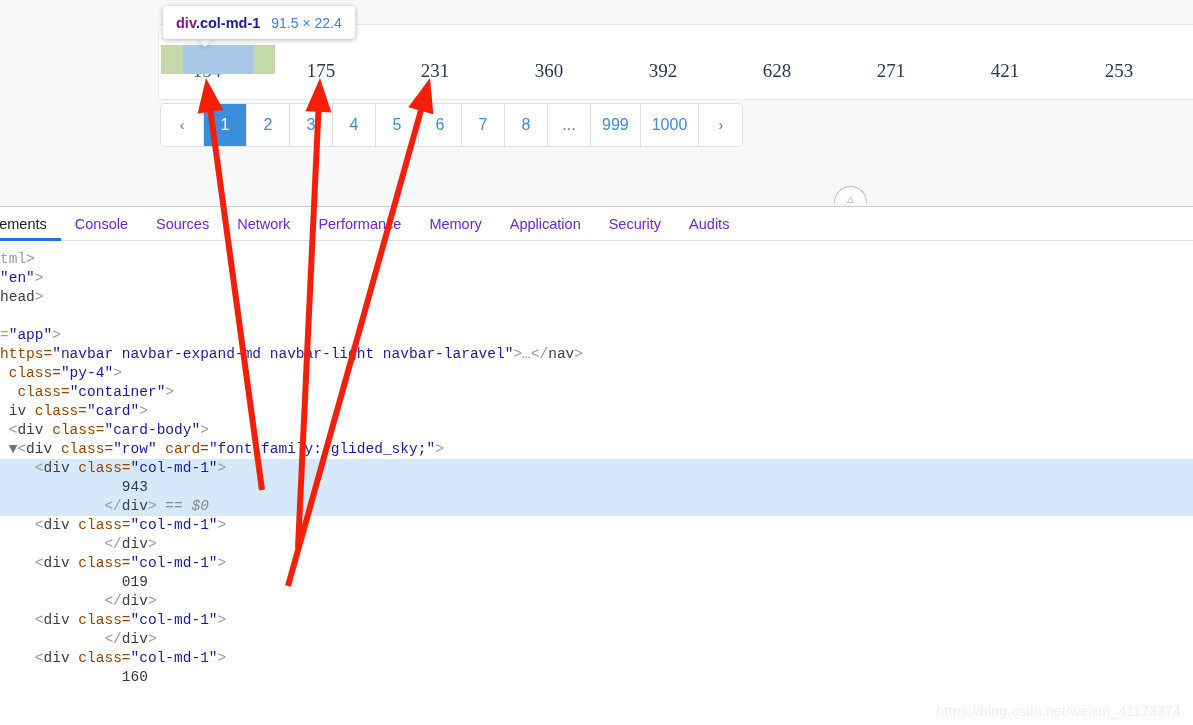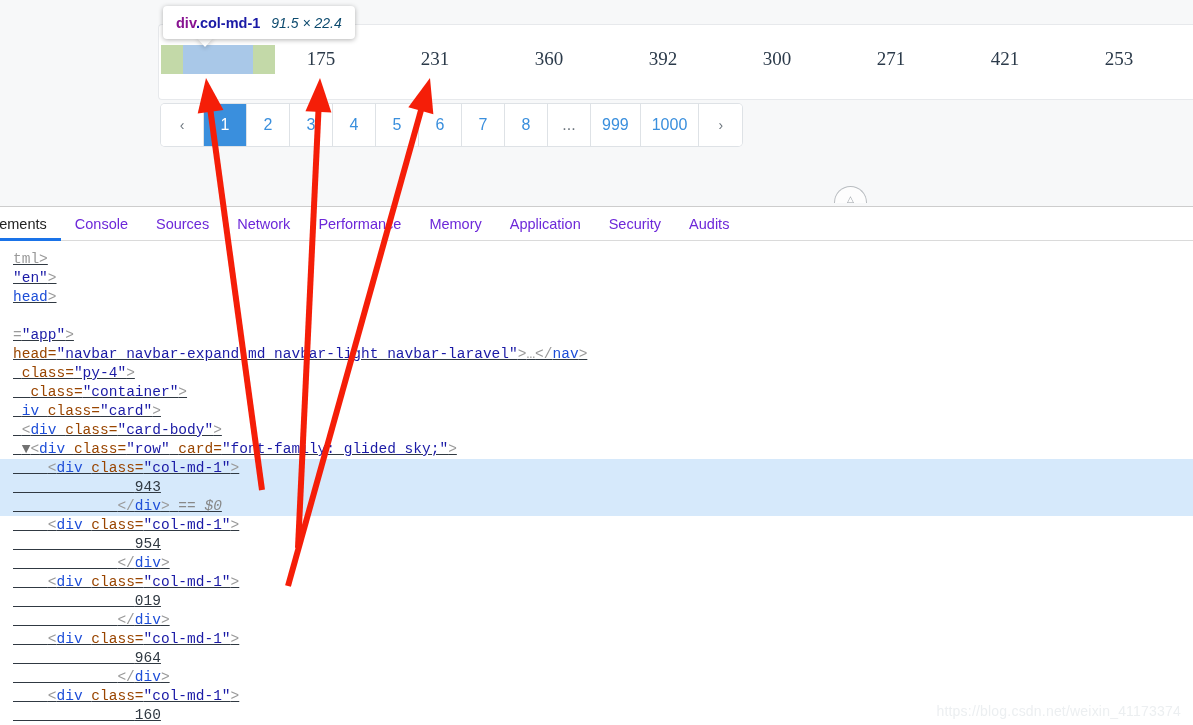--- a/index.html
+++ b/index.html
@@ -23,21 +23,21 @@
     position: absolute; left: 158px; top: 24px; right: 0; height: 76px;
     background: #ffffff;
     border: 1px solid #e7e9ec;
     border-right: none;
     border-radius: 4px 0 0 4px;
   }
   .numbers-row {
     position: absolute; left: 0; top: 0; right: 0; height: 100%;
   }
   .num-cell {
-    position: absolute; top: 22px;
+    position: absolute; top: 34px;
     width: 92px; height: 23px;
     text-align: center;
     font-family: "Liberation Serif", serif;
     font-size: 19px;
     color: #2b3a4a;
     line-height: 23px;
   }
   .num-cell.highlighted {
     color: #4a6272;
   }
@@ -66,21 +66,21 @@
     z-index: 6;
   }
   .dt-tooltip .sel {
     font-family: "Liberation Sans", sans-serif;
     font-size: 14.5px; font-weight: bold;
   }
   .dt-tooltip .sel .tag { color: #881391; }
   .dt-tooltip .sel .cls { color: #1a1aa6; }
   .dt-tooltip .dims {
     font-family: "Liberation Sans", sans-serif;
-    font-size: 14px; color: #0c4a6e; font-style: italic;
+    font-size: 14px; color: #3b82f6;
   }
   .tip-arrow {
     position: absolute; left: 196px; top: 37px;
     width: 0; height: 0;
     border-left: 9px solid transparent;
     border-right: 9px solid transparent;
     border-top: 10px solid #ffffff;
     filter: drop-shadow(0 2px 2px rgba(0,0,0,.16));
     z-index: 6;
   }
@@ -161,26 +161,25 @@
     font-family: "Liberation Mono", monospace;
     font-size: 14.5px;
     line-height: 19px;
     color: #303942;
     padding-top: 9px;
     overflow: hidden;
     height: 485px;
   }
   .dom-line {
     height: 19px; white-space: pre;
-    padding-left: 13px;
-    text-decoration: underline;
+    padding-left: 0;
   }
   .dom-line.sel { background: #d6e9fb; }
   .tok-punct { color: #9a9a9a; }
-  .tok-tag   { color: #1d4ed8; }
+  .tok-tag   { color: #404040; }
   .tok-attr  { color: #994500; }
   .tok-val   { color: #1a1aa6; }
   .tok-text  { color: #303942; }
   .tok-dollar{ color: #888; font-style: italic; }
   .tok-tri   { color: #727272; }
   .tok-ellip { color: #9a9a9a; }
 
   
   .arrows { position: absolute; left: 0; top: 0; width: 1193px; height: 725px; pointer-events: none; z-index: 9; }
 
@@ -200,21 +199,21 @@
 
   <div class="page-viewport">
 
     <div class="page-card">
       <div class="numbers-row" id="numbers-row">
           <div class="num-cell highlighted" style="left: 2px;">154</div>
           <div class="num-cell" style="left: 116px;">175</div>
           <div class="num-cell" style="left: 230px;">231</div>
           <div class="num-cell" style="left: 344px;">360</div>
           <div class="num-cell" style="left: 458px;">392</div>
-          <div class="num-cell" style="left: 572px;">300</div>
+          <div class="num-cell" style="left: 572px;">628</div>
           <div class="num-cell" style="left: 686px;">271</div>
           <div class="num-cell" style="left: 800px;">421</div>
           <div class="num-cell" style="left: 914px;">253</div>
         </div>
     </div>
 
     <div class="hl-margin"></div>
     <div class="hl-content"></div>
 
     <div class="pagination" id="pagination">
@@ -257,37 +256,35 @@
         <div class="dt-tab">Application</div>
         <div class="dt-tab">Security</div>
         <div class="dt-tab">Audits</div>
       </div>
     <div class="dom-tree" id="dom-tree">
         <div class="dom-line"><span></span><span class="tok-punct">tml&gt;</span></div>
         <div class="dom-line"><span></span><span class="tok-val">"en"</span><span class="tok-punct">&gt;</span></div>
         <div class="dom-line"><span></span><span class="tok-tag">head</span><span class="tok-punct">&gt;</span></div>
         <div class="dom-line"><span></span><span class="tok-text"></span></div>
         <div class="dom-line"><span></span><span class="tok-punct">=</span><span class="tok-val">"app"</span><span class="tok-punct">&gt;</span></div>
-        <div class="dom-line"><span></span><span class="tok-attr">head=</span><span class="tok-val">"navbar navbar-expand-md navbar-light navbar-laravel"</span><span class="tok-punct">&gt;</span><span class="tok-ellip">…</span><span class="tok-punct">&lt;/</span><span class="tok-tag">nav</span><span class="tok-punct">&gt;</span></div>
+        <div class="dom-line"><span></span><span class="tok-attr">https=</span><span class="tok-val">"navbar navbar-expand-md navbar-light navbar-laravel"</span><span class="tok-punct">&gt;</span><span class="tok-ellip">…</span><span class="tok-punct">&lt;/</span><span class="tok-tag">nav</span><span class="tok-punct">&gt;</span></div>
         <div class="dom-line"><span> </span><span class="tok-attr">class=</span><span class="tok-val">"py-4"</span><span class="tok-punct">&gt;</span></div>
         <div class="dom-line"><span>  </span><span class="tok-attr">class=</span><span class="tok-val">"container"</span><span class="tok-punct">&gt;</span></div>
         <div class="dom-line"><span> </span><span class="tok-tag">iv </span><span class="tok-attr">class=</span><span class="tok-val">"card"</span><span class="tok-punct">&gt;</span></div>
         <div class="dom-line"><span> </span><span class="tok-punct">&lt;</span><span class="tok-tag">div </span><span class="tok-attr">class=</span><span class="tok-val">"card-body"</span><span class="tok-punct">&gt;</span></div>
         <div class="dom-line"><span> </span><span class="tok-tri">▼</span><span class="tok-punct">&lt;</span><span class="tok-tag">div </span><span class="tok-attr">class=</span><span class="tok-val">"row"</span><span class="tok-text"> </span><span class="tok-attr">card=</span><span class="tok-val">"font-family: glided_sky;"</span><span class="tok-punct">&gt;</span></div>
         <div class="dom-line sel"><span>    </span><span class="tok-punct">&lt;</span><span class="tok-tag">div </span><span class="tok-attr">class=</span><span class="tok-val">"col-md-1"</span><span class="tok-punct">&gt;</span></div>
         <div class="dom-line sel"><span>              </span><span class="tok-text">943</span></div>
         <div class="dom-line sel"><span>            </span><span class="tok-punct">&lt;/</span><span class="tok-tag">div</span><span class="tok-punct">&gt;</span><span class="tok-text"> </span><span class="tok-dollar">== $0</span></div>
         <div class="dom-line"><span>    </span><span class="tok-punct">&lt;</span><span class="tok-tag">div </span><span class="tok-attr">class=</span><span class="tok-val">"col-md-1"</span><span class="tok-punct">&gt;</span></div>
-        <div class="dom-line"><span>              </span><span class="tok-text">954</span></div>
         <div class="dom-line"><span>            </span><span class="tok-punct">&lt;/</span><span class="tok-tag">div</span><span class="tok-punct">&gt;</span></div>
         <div class="dom-line"><span>    </span><span class="tok-punct">&lt;</span><span class="tok-tag">div </span><span class="tok-attr">class=</span><span class="tok-val">"col-md-1"</span><span class="tok-punct">&gt;</span></div>
         <div class="dom-line"><span>              </span><span class="tok-text">019</span></div>
         <div class="dom-line"><span>            </span><span class="tok-punct">&lt;/</span><span class="tok-tag">div</span><span class="tok-punct">&gt;</span></div>
         <div class="dom-line"><span>    </span><span class="tok-punct">&lt;</span><span class="tok-tag">div </span><span class="tok-attr">class=</span><span class="tok-val">"col-md-1"</span><span class="tok-punct">&gt;</span></div>
-        <div class="dom-line"><span>              </span><span class="tok-text">964</span></div>
         <div class="dom-line"><span>            </span><span class="tok-punct">&lt;/</span><span class="tok-tag">div</span><span class="tok-punct">&gt;</span></div>
         <div class="dom-line"><span>    </span><span class="tok-punct">&lt;</span><span class="tok-tag">div </span><span class="tok-attr">class=</span><span class="tok-val">"col-md-1"</span><span class="tok-punct">&gt;</span></div>
         <div class="dom-line"><span>              </span><span class="tok-text">160</span></div>
       </div>
   </div>
 
   <svg class="arrows" id="arrows" viewBox="0 0 1193 725" xmlns="http://www.w3.org/2000/svg">
       <line x1="262" y1="490" x2="209.77114890858195" y2="105.7448812559957" stroke="#f51e08" stroke-width="6" stroke-linecap="butt"></line>
       <polygon points="206,78 223.46080425784749,109.93932238901029 197.69770023442294,113.44110351840781" fill="#f51e08"></polygon>
       <line x1="298" y1="548" x2="318.69079517524784" y2="105.96937580152346" stroke="#f51e08" stroke-width="6" stroke-linecap="butt"></line>

